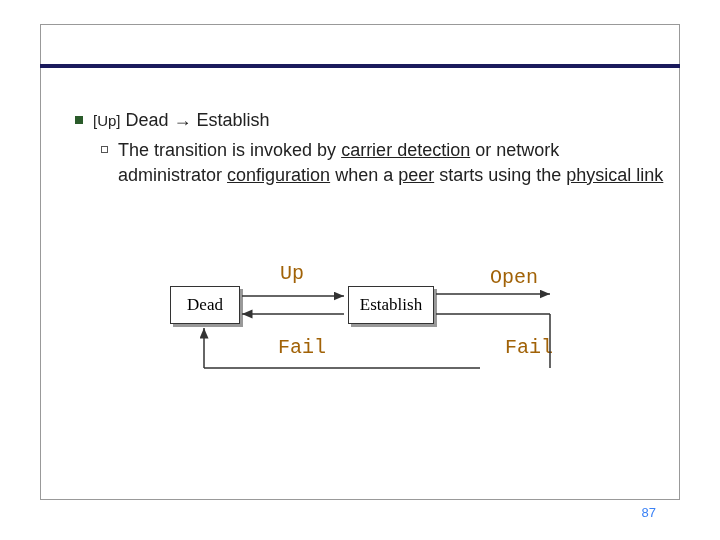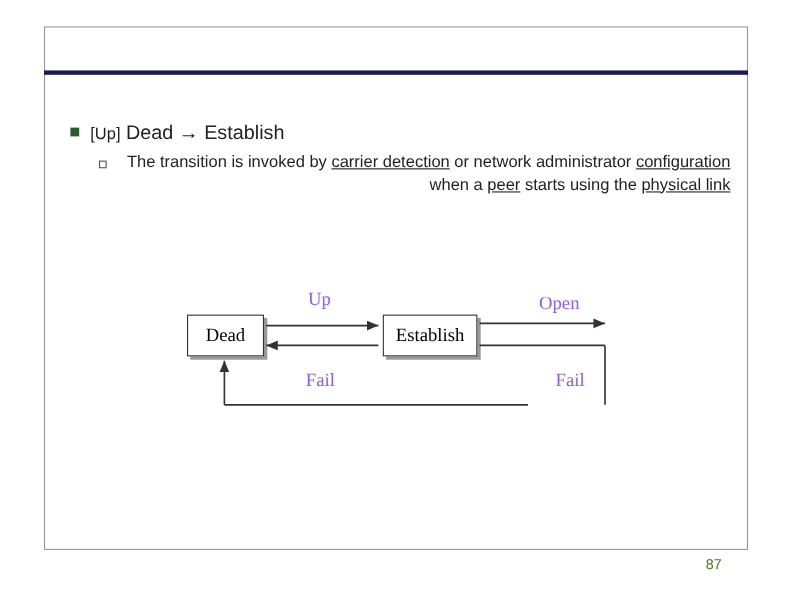--- a/index.html
+++ b/index.html
@@ -23,21 +23,21 @@
 .rule {
   position: absolute;
   left: 40px;
   right: 40px;
   top: 64px;
   height: 4px;
   background: #1a1a5c;
 }
 .content {
   position: absolute;
-  left: 64px;
+  left: 75px;
   right: 56px;
   top: 108px;
   font-size: 18px;
   color: #222;
   line-height: 1.35;
 }
 .b1 {
   display: flex;
   align-items: flex-start;
   gap: 10px;
@@ -59,22 +59,21 @@
 }
 .l1-text { font-size: 18px; }
 .up { font-size: 15px; }
 .arrow { font-family: inherit; }
 .b2 {
   display: flex;
   align-items: flex-start;
   gap: 10px;
   margin-left: 26px;
   margin-top: 6px;
-  font-size: 15px;
-  text-align: right;
+  font-size: 18px;
 }
 .u { text-decoration: underline; }
 .diagram {
   position: absolute;
   left: 150px;
   top: 258px;
   width: 430px;
   height: 140px;
 }
 .box {
@@ -85,39 +84,39 @@
   font-size: 17px;
   display: flex;
   align-items: center;
   justify-content: center;
   box-shadow: 3px 3px 0 #999;
 }
 .box.dead { left: 20px; top: 28px; width: 68px; height: 36px; }
 .box.est  { left: 198px; top: 28px; width: 84px; height: 36px; }
 .lbl {
   position: absolute;
-  font-family: Liberation Serif, serif;
-  font-size: 17px;
-  color: #8b5cf6;
+  font-family: Liberation Mono, monospace;
+  font-size: 20px;
+  color: #a16207;
 }
 .lbl.up   { left: 130px; top: 4px; }
 .lbl.fail1{ left: 128px; top: 78px; }
 .lbl.open { left: 340px; top: 8px; }
 .lbl.fail2{ left: 355px; top: 78px; }
 svg.arrows {
   position: absolute;
   left: 0; top: 0;
   width: 430px; height: 140px;
 }
 .pagenum {
   position: absolute;
   right: 64px;
   bottom: 20px;
   font-size: 13px;
-  color: #4d7c0f;
+  color: #3b82f6;
 }
 </style>
 </head>
 <body>
 
 <div class="frame"></div>
 <div class="rule"></div>
 
 <div class="content">
   <div class="b1">

